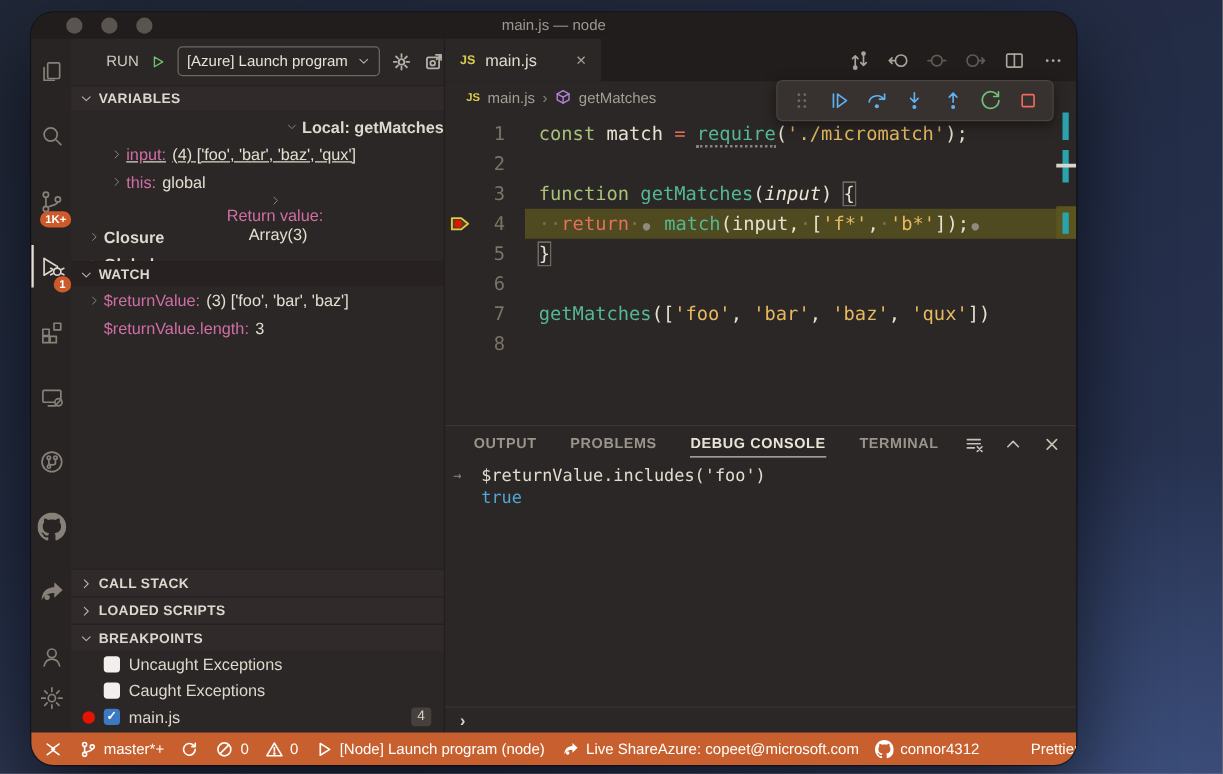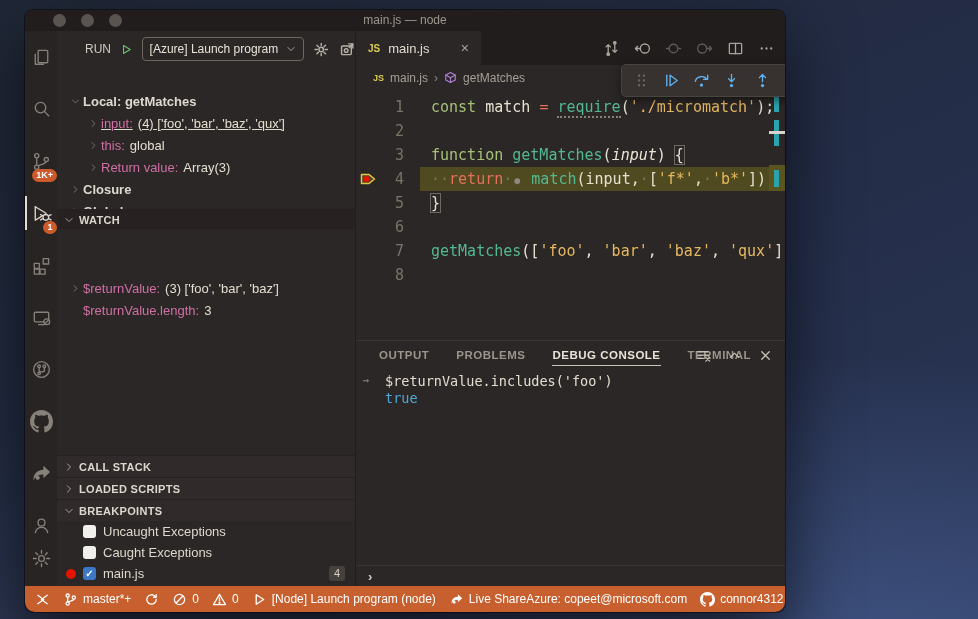--- a/index.html
+++ b/index.html
@@ -4,21 +4,21 @@
 <style>
   html,body{margin:0;padding:0;width:978px;height:619px;overflow:hidden;
     font-family:"Liberation Sans",sans-serif;}
   body{
     background:
       radial-gradient(900px 520px at 88% 108%, rgba(96,128,200,.38), transparent 60%),
       radial-gradient(700px 420px at 0% 115%, rgba(70,80,110,.35), transparent 65%),
       linear-gradient(155deg,#202736 0%,#242e49 55%,#2b3758 100%);
     position:relative;
   }
-  .window{position:absolute;left:25px;top:10px;width:760px;height:602px;border-radius:8px;
+  .window{position:absolute;left:25px;top:10px;width:836px;height:602px;border-radius:18px;
     background:#2b2726;overflow:hidden;
     box-shadow:0 30px 70px rgba(0,0,0,.65), 0 0 0 1px rgba(0,0,0,.45);}
   
   .titlebar{height:21px;background:#211d1d;position:relative}
   .tl{position:absolute;top:4px;width:13px;height:13px;border-radius:50%;background:#5a5450}
   .tl.t1{left:28px}.tl.t2{left:56px}.tl.t3{left:84px}
   .title-text{position:absolute;left:0;right:0;top:0;height:21px;line-height:21px;
     text-align:center;font-size:12px;color:#9d978f}
   
   .main{position:absolute;top:21px;left:0;right:0;bottom:26px;display:flex}
@@ -264,22 +264,30 @@
           </span>
         <span class="icon run-act" id="run-console">
             <svg viewBox="0 0 16 16" fill="none" stroke="currentColor" stroke-width="1.4" stroke-linecap="round" stroke-linejoin="round">
               <rect x="2.5" y="4.5" width="9.5" height="8.5" rx="1"></rect>
               <path d="M9.5 2.5h4v4 M13.5 2.5 L10 6"></path>
               <circle cx="7" cy="9" r="1.8"></circle>
             </svg>
           </span>
       </div>
 
+      <div class="sec" id="sec-vars">
+        <span class="icon">
+            <svg viewBox="0 0 16 16" fill="none" stroke="currentColor" stroke-width="1.4" stroke-linecap="round" stroke-linejoin="round">
+              <path d="M3 5.5 L8 10.5 L13 5.5"></path>
+            </svg>
+          </span>
+        <span>VARIABLES</span>
+      </div>
       <div id="vars-rows">
-          <div class="tree-row" style="padding-left: 10px;">
+          <div class="tree-row" style="padding-left: 10px; justify-content: flex-end;">
             <span class="twistie">
               <span class="icon">
                 <svg viewBox="0 0 16 16" fill="none" stroke="currentColor" stroke-width="1.4" stroke-linecap="round" stroke-linejoin="round">
                   <path d="M3 5.5 L8 10.5 L13 5.5"></path>
                 </svg>
               </span>
             </span>
             <span class="tree-label">Local: getMatches</span>
           </div>
           <div class="tree-row" style="padding-left: 28px; text-decoration: underline;">
@@ -297,21 +305,21 @@
             <span class="twistie">
               <span class="icon">
                 <svg viewBox="0 0 16 16" fill="none" stroke="currentColor" stroke-width="1.4" stroke-linecap="round" stroke-linejoin="round">
                   <path d="M5.5 3 L10.5 8 L5.5 13"></path>
                 </svg>
               </span>
             </span>
             <span class="var-name">this:</span>
             <span class="var-value">global</span>
           </div>
-          <div class="tree-row" style="padding-left: 28px;">
+          <div class="tree-row" style="padding-left: 28px; flex-direction: column;">
             <span class="twistie">
               <span class="icon">
                 <svg viewBox="0 0 16 16" fill="none" stroke="currentColor" stroke-width="1.4" stroke-linecap="round" stroke-linejoin="round">
                   <path d="M5.5 3 L10.5 8 L5.5 13"></path>
                 </svg>
               </span>
             </span>
             <span class="var-name">Return value:</span>
             <span class="var-value">Array(3)</span>
           </div>
@@ -339,21 +347,21 @@
 
       <div class="sec" id="sec-watch">
         <span class="icon">
             <svg viewBox="0 0 16 16" fill="none" stroke="currentColor" stroke-width="1.4" stroke-linecap="round" stroke-linejoin="round">
               <path d="M3 5.5 L8 10.5 L13 5.5"></path>
             </svg>
           </span>
         <span>WATCH</span>
       </div>
       <div id="watch-rows">
-          <div class="tree-row" style="padding-left: 10px; margin-top: 48px;">
+          <div class="tree-row" style="padding-left: 10px;">
             <span class="twistie">
               <span class="icon">
                 <svg viewBox="0 0 16 16" fill="none" stroke="currentColor" stroke-width="1.4" stroke-linecap="round" stroke-linejoin="round">
                   <path d="M5.5 3 L10.5 8 L5.5 13"></path>
                 </svg>
               </span>
             </span>
             <span class="var-name">$returnValue:</span>
             <span class="var-value">(3) ['foo', 'bar', 'baz']</span>
           </div>

